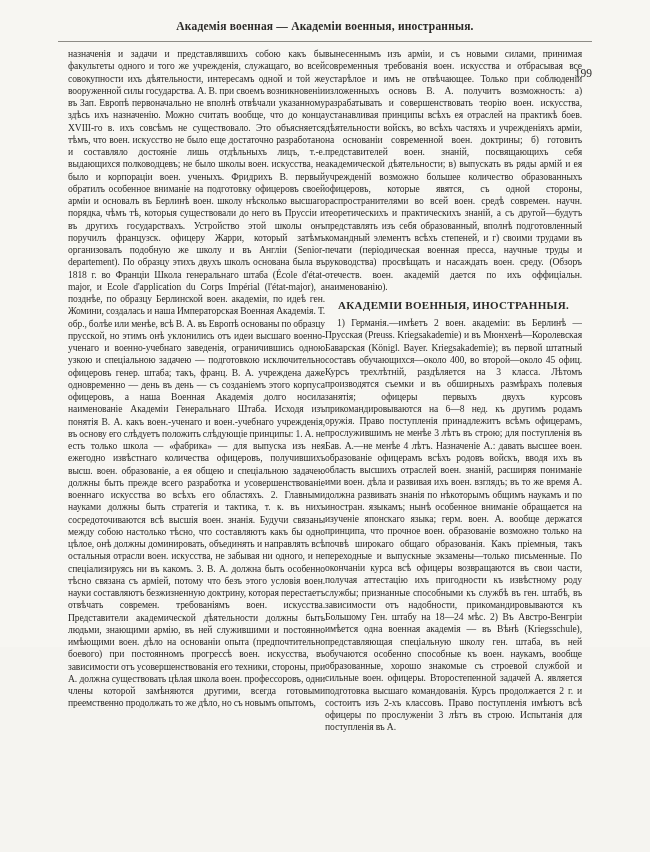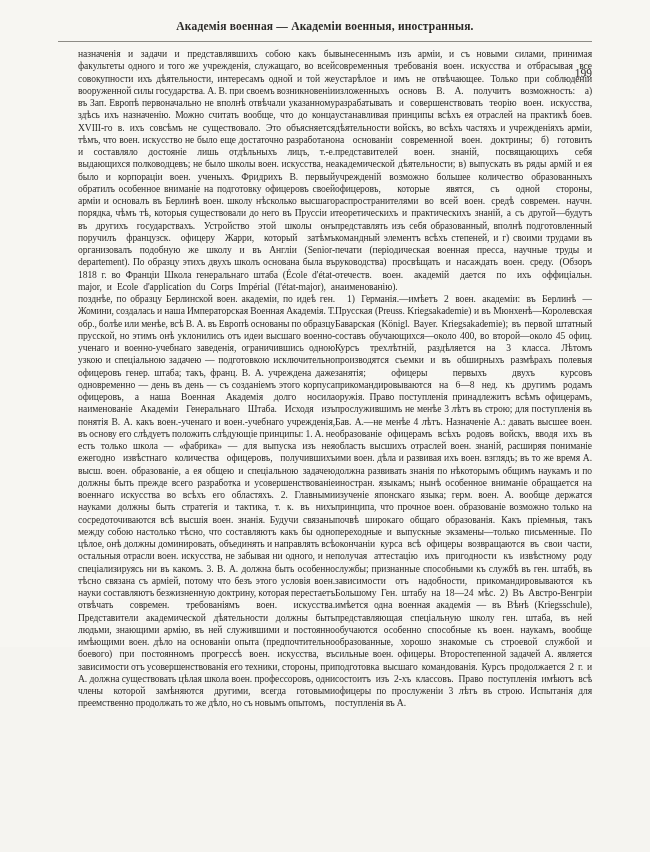--- a/index.html
+++ b/index.html
@@ -44,21 +44,21 @@
     width: 534px;
     margin: 3px auto 0 auto;
     border: none;
     border-top: 1px solid #8d8b85;
     height: 0;
   }
   .columns {
     width: 534px;
     margin: 6px auto 0 auto;
     display: flex;
-    justify-content: flex-end;
+    justify-content: center;
   }
   .col {
     width: 257px;
     height: 798px;
     overflow: hidden;
     font-size: 9.6px;
     line-height: 12.25px;
     text-align: justify;
     letter-spacing: -0.1px;
     word-spacing: -0.2px;
@@ -92,18 +92,19 @@
   <hr class="header-rule">
 
   <div class="columns">
 
     <div class="col">
       <p>назначенія и задачи и представлявшихъ собою какъ бы факультеты одного и того же учрежденія, служащаго, во всей совокупности ихъ дѣятельности, интересамъ одной и той же вооруженной силы государства. А. В. при своемъ возникновеніи въ Зап. Европѣ первоначально не вполнѣ отвѣчали указанному здѣсь ихъ назначенію. Можно считать вообще, что до конца XVIII-го в. ихъ совсѣмъ не существовало. Это объясняется тѣмъ, что воен. искусство не было еще достаточно разработано и составляло достояніе лишь отдѣльныхъ лицъ, т.-е. выдающихся полководцевъ; не было школы воен. искусства, не было и корпораціи воен. ученыхъ. Фридрихъ В. первый обратилъ особенное вниманіе на подготовку офицеровъ своей арміи и основалъ въ Берлинѣ воен. школу нѣсколько высшаго порядка, чѣмъ тѣ, которыя существовали до него въ Пруссіи и въ другихъ государствахъ. Устройство этой школы онъ поручилъ французск. офицеру Жарри, который затѣмъ организовалъ подобную же школу и въ Англіи (Senior-departement). По образцу этихъ двухъ школъ основана была въ 1818 г. во Франціи Школа генеральнаго штаба (École d'état-major, и Ecole d'application du Corps Impérial (l'état-major), а позднѣе, по образцу Берлинской воен. академіи, по идеѣ ген. Жомини, создалась и наша Императорская Военная Академія. Т. обр., болѣе или менѣе, всѣ В. А. въ Европѣ основаны по образцу прусской, но этимъ онѣ уклонились отъ идеи высшаго военно-ученаго и военно-учебнаго заведенія, ограничившись одною узкою и спеціальною задачею — подготовкою исключительно офицеровъ генер. штаба; такъ, франц. В. А. учреждена даже одновременно — день въ день — съ созданіемъ этого корпуса офицеровъ, а наша Военная Академія долго носила наименованіе Академіи Генеральнаго Штаба. Исходя изъ понятія В. А. какъ воен.-ученаго и воен.-учебнаго учрежденія, въ основу его слѣдуетъ положить слѣдующіе принципы: 1. А. не есть только школа — «фабрика» — для выпуска изъ нея ежегодно извѣстнаго количества офицеровъ, получившихъ высш. воен. образованіе, а ея общею и спеціальною задачею должны быть прежде всего разработка и усовершенствованіе военнаго искусства во всѣхъ его областяхъ. 2. Главными науками должны быть стратегія и тактика, т. к. въ нихъ сосредоточиваются всѣ высшія воен. знанія. Будучи связаны между собою настолько тѣсно, что составляютъ какъ бы одно цѣлое, онѣ должны доминировать, объединять и направлять всѣ остальныя отрасли воен. искусства, не забывая ни одного, и не спеціализируясь ни въ какомъ. 3. В. А. должна быть особенно тѣсно связана съ арміей, потому что безъ этого условія воен. науки составляютъ безжизненную доктрину, которая перестаетъ отвѣчать современ. требованіямъ воен. искусства. Представители академической дѣятельности должны быть людьми, знающими армію, въ ней служившими и постоянно имѣющими воен. дѣло на основаніи опыта (предпочтительно боевого) при постоянномъ прогрессѣ воен. искусства, въ зависимости отъ усовершенствованія его техники, стороны, при А. должна существовать цѣлая школа воен. профессоровъ, одни члены которой замѣняются другими, всегда готовыми преемственно продолжать то же дѣло, но съ новымъ опытомъ,</p>
     </div>
 
     <div class="col">
       <p>вынесеннымъ изъ арміи, и съ новыми силами, принимая современныя требованія воен. искусства и отбрасывая все устарѣлое и имъ не отвѣчающее. Только при соблюденіи изложенныхъ основъ В. А. получитъ возможность: а) разрабатывать и совершенствовать теорію воен. искусства, устанавливая принципы всѣхъ ея отраслей на практикѣ боев. дѣятельности войскъ, во всѣхъ частяхъ и учрежденіяхъ арміи, на основаніи современной воен. доктрины; б) готовить представителей воен. знаній, посвящающихъ себя академической дѣятельности; в) выпускать въ ряды армій и ея учрежденій возможно большее количество образованныхъ офицеровъ, которые явятся, съ одной стороны, распространителями во всей воен. средѣ современ. научн. теоретическихъ и практическихъ знаній, а съ другой—будутъ представлять изъ себя образованный, вполнѣ подготовленный командный элементъ всѣхъ степеней, и г) своими трудами въ печати (періодическая военная пресса, научные труды и руководства) просвѣщать и насаждать воен. среду. (Обзоръ отечеств. воен. академій дается по ихъ оффиціальн. наименованію).</p>
+      <h2 class="section-heading">АКАДЕМІИ ВОЕННЫЯ, ИНОСТРАННЫЯ.</h2>
       <p class="indent">1) Германія.—имѣетъ 2 воен. академіи: въ Берлинѣ — Прусская (Preuss. Kriegsakademie) и въ Мюнхенѣ—Королевская Баварская (Königl. Bayer. Kriegsakademie); въ первой штатный составъ обучающихся—около 400, во второй—около 45 офиц. Курсъ трехлѣтній, раздѣляется на 3 класса. Лѣтомъ производятся съемки и въ обширныхъ размѣрахъ полевыя занятія; офицеры первыхъ двухъ курсовъ прикомандировываются на 6—8 нед. къ другимъ родамъ оружія. Право поступленія принадлежитъ всѣмъ офицерамъ, прослужившимъ не менѣе 3 лѣтъ въ строю; для поступленія въ Бав. А.—не менѣе 4 лѣтъ. Назначеніе А.: давать высшее воен. образованіе офицерамъ всѣхъ родовъ войскъ, вводя ихъ въ область высшихъ отраслей воен. знаній, расширяя пониманіе ими воен. дѣла и развивая ихъ воен. взглядъ; въ то же время А. должна развивать знанія по нѣкоторымъ общимъ наукамъ и по иностран. языкамъ; нынѣ особенное вниманіе обращается на изученіе японскаго языка; герм. воен. А. вообще держатся принципа, что прочное воен. образованіе возможно только на почвѣ широкаго общаго образованія. Какъ пріемныя, такъ переходные и выпускные экзамены—только письменные. По окончаніи курса всѣ офицеры возвращаются въ свои части, получая аттестацію ихъ пригодности къ извѣстному роду службы; признанные способными къ службѣ въ ген. штабѣ, въ зависимости отъ надобности, прикомандировываются къ Большому Ген. штабу на 18—24 мѣс. 2) Въ Австро-Венгріи имѣется одна военная академія — въ Вѣнѣ (Kriegsschule), представляющая спеціальную школу ген. штаба, въ ней обучаются особенно способные къ воен. наукамъ, вообще образованные, хорошо знакомые съ строевой службой и сильные воен. офицеры. Второстепенной задачей А. является подготовка высшаго командованія. Курсъ продолжается 2 г. и состоитъ изъ 2-хъ классовъ. Право поступленія имѣютъ всѣ офицеры по прослуженіи 3 лѣтъ въ строю. Испытанія для поступленія въ А.</p>
     </div>
 
   </div>
 
 </div>
 
 </body></html>

